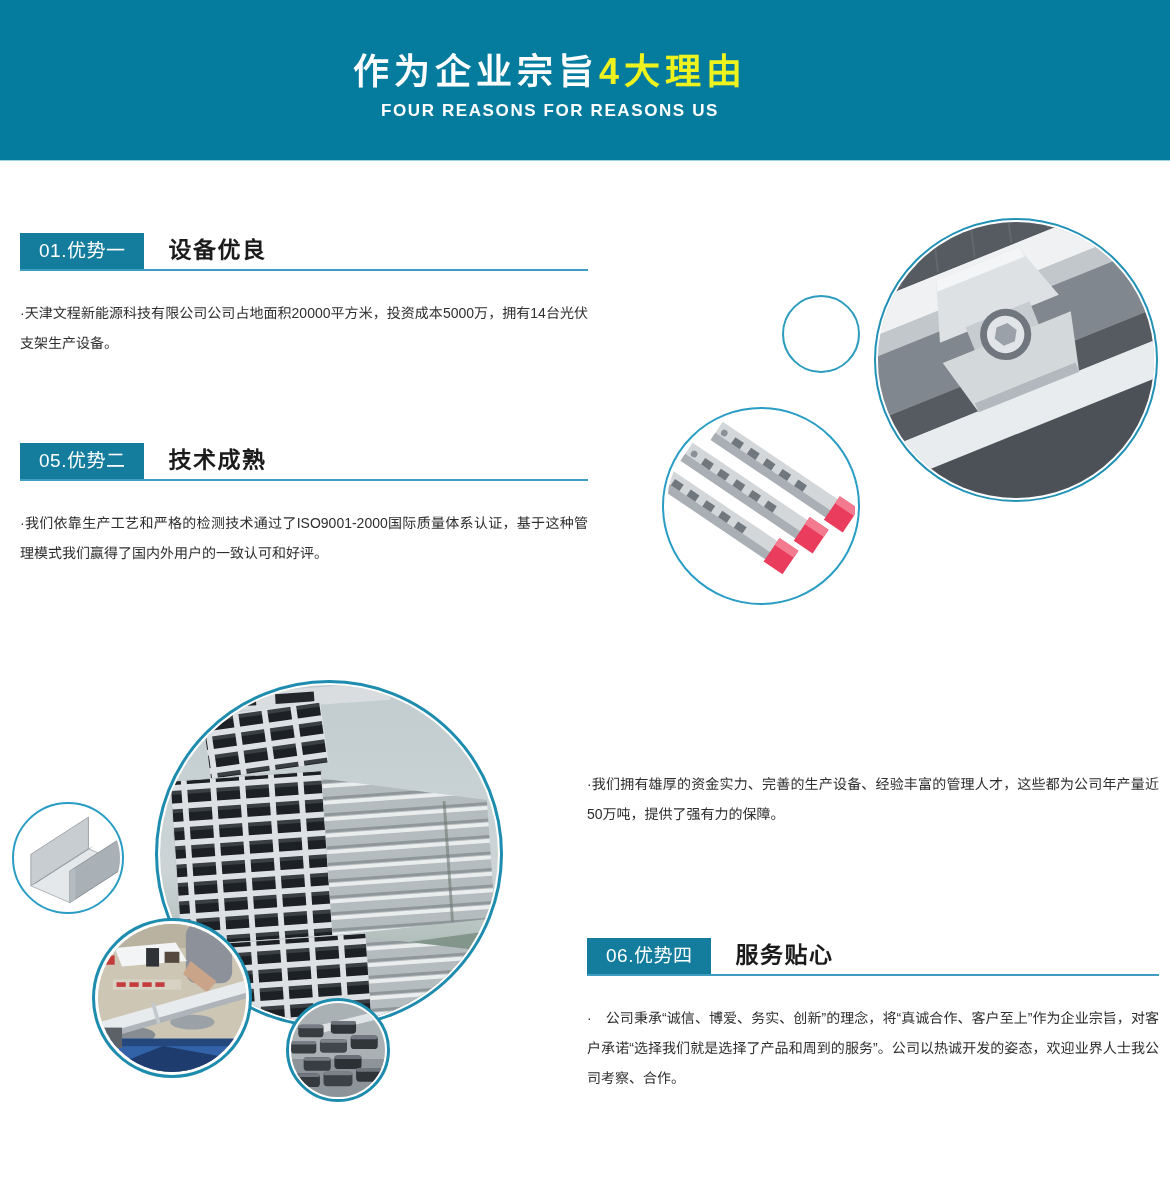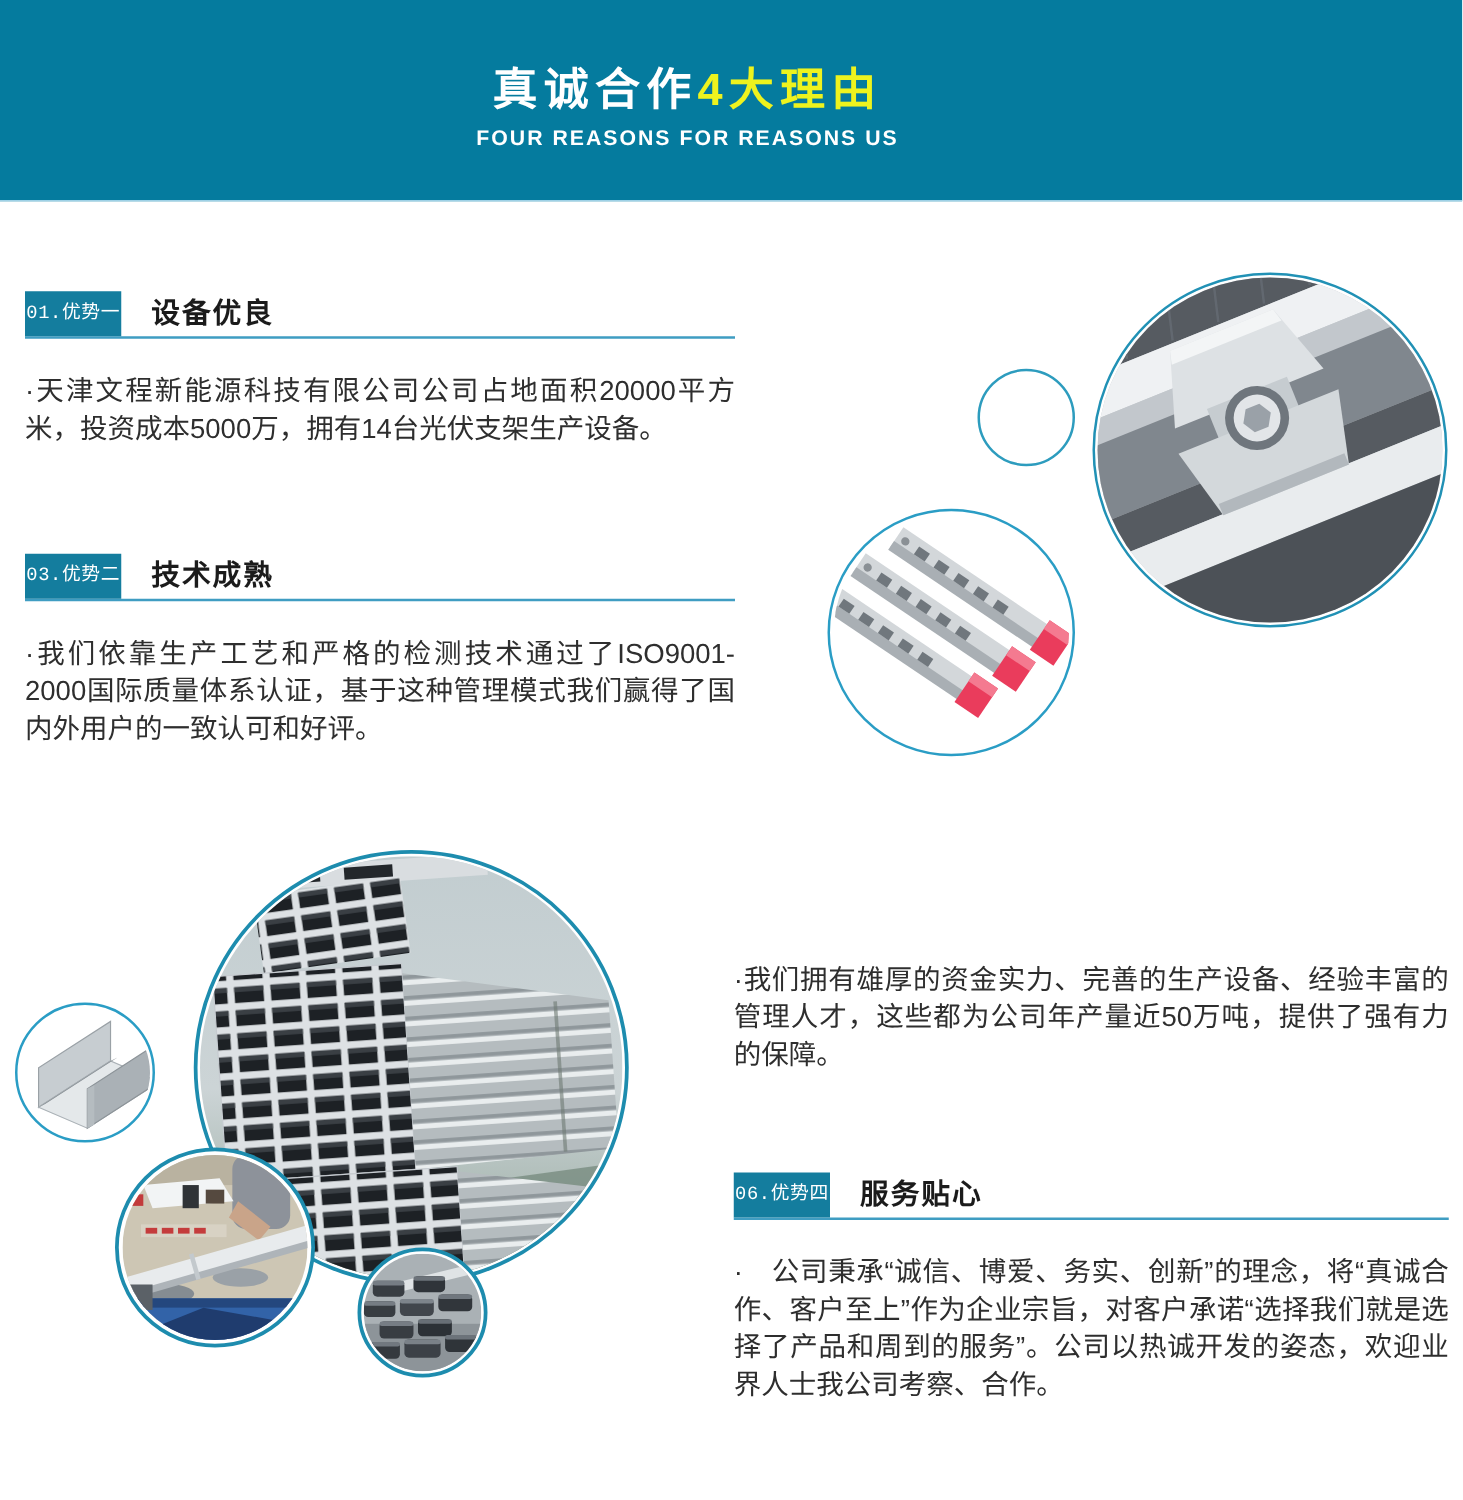--- a/index.html
+++ b/index.html
@@ -18,25 +18,25 @@
         background:var(--band-teal);border-bottom:1px solid #9ed1e6;}
   .band-inner{position:absolute;left:0;top:51px;width:1100px;text-align:center;}
   .page-title{font-size:36px;font-weight:bold;color:#ffffff;letter-spacing:5px;line-height:42px;}
   .page-title .hl{color:var(--hl-yellow);}
   .page-subtitle{margin-top:8px;font-size:17px;font-weight:bold;color:#ffffff;letter-spacing:1.6px;}
 
   
   .section{position:absolute;}
   .sec-head{position:relative;display:flex;align-items:flex-end;height:38px;
             border-bottom:2px solid var(--underline-blue);}
-  .sec-label{height:36px;line-height:36px;padding:0 1px;background:var(--label-teal);
-             color:#ffffff;font-size:15px;letter-spacing:0.5px;white-space:nowrap;font-family:Liberation Mono, monospace;}
+  .sec-label{height:36px;line-height:36px;padding:0 19px;background:var(--label-teal);
+             color:#ffffff;font-size:19px;letter-spacing:0.5px;white-space:nowrap;}
   .sec-title{margin-left:24px;margin-bottom:4px;font-size:23px;font-weight:bold;
              color:#1b1b1b;letter-spacing:1.5px;white-space:nowrap;margin-top:32px;}
-  .sec-desc{margin-top:27px;font-size:22px;line-height:30px;color:#2e2e2e;text-align:justify;}
+  .sec-desc{margin-top:27px;font-size:14px;line-height:30px;color:#2e2e2e;text-align:justify;}
   #sec1{left:20px;top:233px;width:568px;}
   #sec2{left:20px;top:443px;width:568px;}
   #sec3{left:587px;top:742px;width:572px;}
   #sec4{left:587px;top:938px;width:572px;}
 
   
   .circle{position:absolute;border-radius:50%;overflow:hidden;background:#ffffff;}
   .circle svg{display:block;width:100%;height:100%;border-radius:50%;}
   .c-clamp   {left:874px;top:218px;width:284px;height:284px;border:2px solid #2191b5;padding:2px;z-index:1;}
   .c-empty   {left:782px;top:295px;width:78px; height:78px; border:2px solid #2d9cbe;z-index:1;}
@@ -46,36 +46,36 @@
   .c-machine {left:92px; top:918px;width:160px;height:160px;border:3px solid var(--ring-teal);padding:3px;z-index:4;}
   .c-bundles {left:286px;top:998px;width:104px;height:104px;border:3px solid var(--ring-teal);padding:2px;z-index:4;}
 </style>
 </head>
 <body>
 
 <div class="page">
 
   <div class="band">
     <div class="band-inner">
-      <div class="page-title"><span>真诚合作</span><span class="hl">4大理由</span></div>
+      <div class="page-title"><span>作为企业宗旨</span><span class="hl">4大理由</span></div>
       <div class="page-subtitle">FOUR REASONS FOR REASONS US</div>
     </div>
   </div>
 
   <div class="section" id="sec1">
     <div class="sec-head">
       <span class="sec-label">01.优势一</span>
       <span class="sec-title">设备优良</span>
     </div>
     <div class="sec-desc">·天津文程新能源科技有限公司公司占地面积20000平方米，投资成本5000万，拥有14台光伏支架生产设备。</div>
   </div>
 
   <div class="section" id="sec2">
     <div class="sec-head">
-      <span class="sec-label">03.优势二</span>
+      <span class="sec-label">05.优势二</span>
       <span class="sec-title">技术成熟</span>
     </div>
     <div class="sec-desc">·我们依靠生产工艺和严格的检测技术通过了ISO9001-2000国际质量体系认证，基于这种管理模式我们赢得了国内外用户的一致认可和好评。</div>
   </div>
 
   <div class="section" id="sec3">
     <div class="sec-desc">·我们拥有雄厚的资金实力、完善的生产设备、经验丰富的管理人才，这些都为公司年产量近50万吨，提供了强有力的保障。</div>
   </div>
 
   <div class="section" id="sec4">

